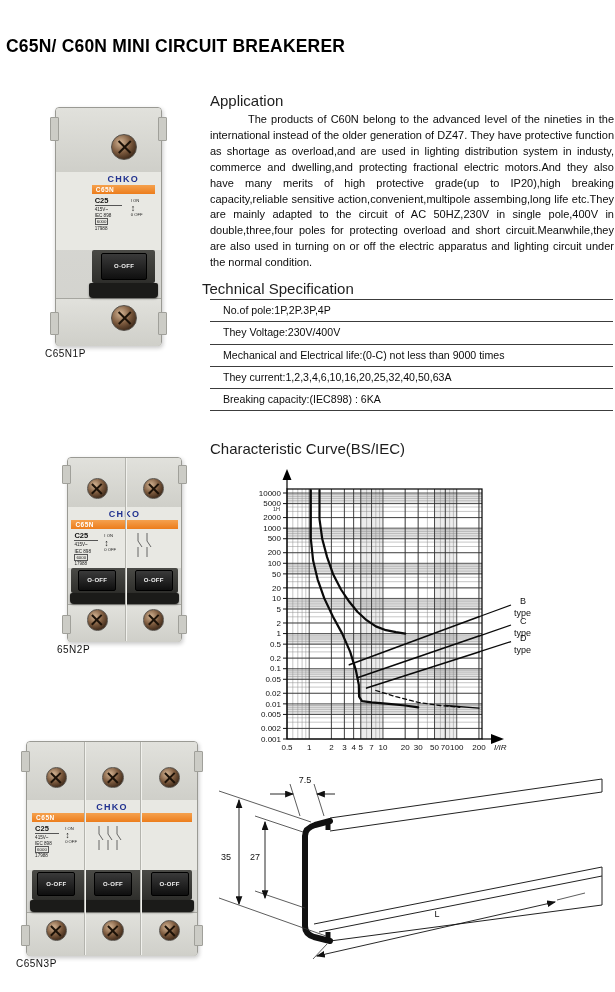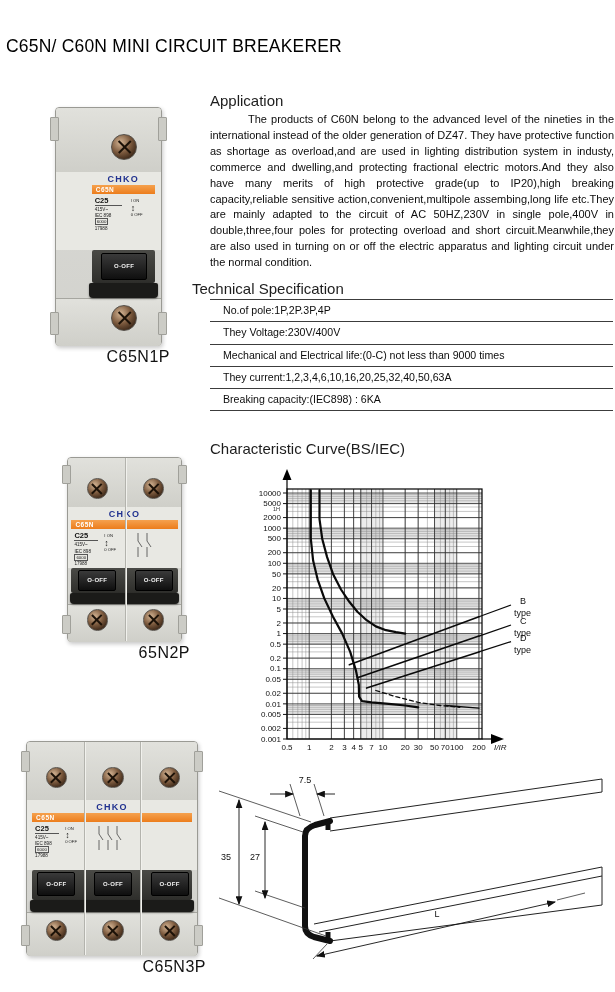--- a/index.html
+++ b/index.html
@@ -1,23 +1,23 @@
 <!DOCTYPE html>
 <html><head>
 <meta charset="utf-8">
 <style>
   html,body{margin:0;padding:0;background:#fff;}
   #stage{position:relative;width:615px;height:992px;background:#ffffff;overflow:hidden;
          font-family:"Liberation Sans","DejaVu Sans",sans-serif;}
-  #title{position:absolute;left:6px;top:24px;font-size:17.5px;font-weight:normal;color:#000;letter-spacing:0.2px;}
+  #title{position:absolute;left:6px;top:24px;font-size:17.5px;font-weight:bold;color:#000;letter-spacing:0.2px;}
   .h2{position:absolute;font-size:15px;color:#1d1d1d;font-weight:normal;margin:0;}
   #app-heading{left:210px;top:92px;}
   #app-body{position:absolute;left:210px;top:112px;width:404px;font-size:11px;line-height:15.9px;
             text-align:justify;text-indent:38px;color:#0c0c0c;margin:0;}
-  #tech-heading{left:192px;top:280px;}
+  #tech-heading{left:202px;top:280px;}
   #spec{position:absolute;left:210px;top:299px;width:403px;}
   .spec-row{border-top:1px solid #3c3c3c;height:21.3px;line-height:21.3px;font-size:10.6px;
             padding-left:13px;color:#0c0c0c;white-space:nowrap;overflow:hidden;}
   .spec-row:last-child{border-bottom:1px solid #3c3c3c;}
   #curve-heading{left:210px;top:440px;}
   #chart{position:absolute;left:228px;top:467px;}
   #chart text{font-family:"Liberation Sans","DejaVu Sans",sans-serif;}
   #rail{position:absolute;left:213px;top:770px;}
   #rail text{font-family:"Liberation Sans","DejaVu Sans",sans-serif;font-size:9px;fill:#111;}
 
@@ -40,21 +40,21 @@
   .bk-rec{background:linear-gradient(180deg,#4a4a46,#2e2e2b);border-radius:2px;}
   .bk-handle{background:linear-gradient(180deg,#3a3a3a,#0f0f0f);color:#f2f2f2;font-size:6px;font-weight:bold;
              text-align:center;border-radius:2px;border:1px solid #000;letter-spacing:0.3px;overflow:hidden;}
   .bk-bar{background:#1b1b19;border-radius:2px 2px 4px 4px;box-shadow:0 1px 2px rgba(0,0,0,0.4);}
   .bk-seam{background:#b3b3ad;box-shadow:1px 0 0 #f1f1ed;}
   .bk-screw{position:absolute;border-radius:50%;
             background:radial-gradient(circle at 36% 32%,#c5a585 8%,#7c5a3e 45%,#3a2617 80%,#241508);
             border:1px solid #55504a;}
   .bk-screw i{position:absolute;left:14%;top:46%;width:72%;height:9%;background:#1c1208;transform:rotate(45deg);}
   .bk-screw i+i{transform:rotate(135deg);}
-  .caption{position:absolute;font-size:16px;color:#111;text-align:right;letter-spacing:0.5px;}
+  .caption{position:absolute;font-size:10px;color:#111;text-align:left;letter-spacing:0.5px;}
 </style>
 </head>
 <body>
 
 <div id="stage">
 
   <h1 id="title">C65N/ C60N MINI CIRCUIT BREAKERER</h1>
 
   <h2 class="h2" id="app-heading">Application</h2>
   <p id="app-body">The products of C60N belong to the advanced level of the nineties in the international instead of the older generation of DZ47. They have protective function as shortage as overload,and are used in lighting distribution system in industy, commerce and dwelling,and protecting fractional electric motors.And they also have many merits of high protective grade(up to IP20),high breaking capacity,reliable sensitive action,convenient,multipole assembing,long life etc.They are mainly adapted to the circuit of AC 50HZ,230V in single pole,400V in double,three,four poles for protecting overload and short circuit.Meanwhile,they are also used in turning on or off the electric apparatus and lighting circuit under the normal condition.</p>

